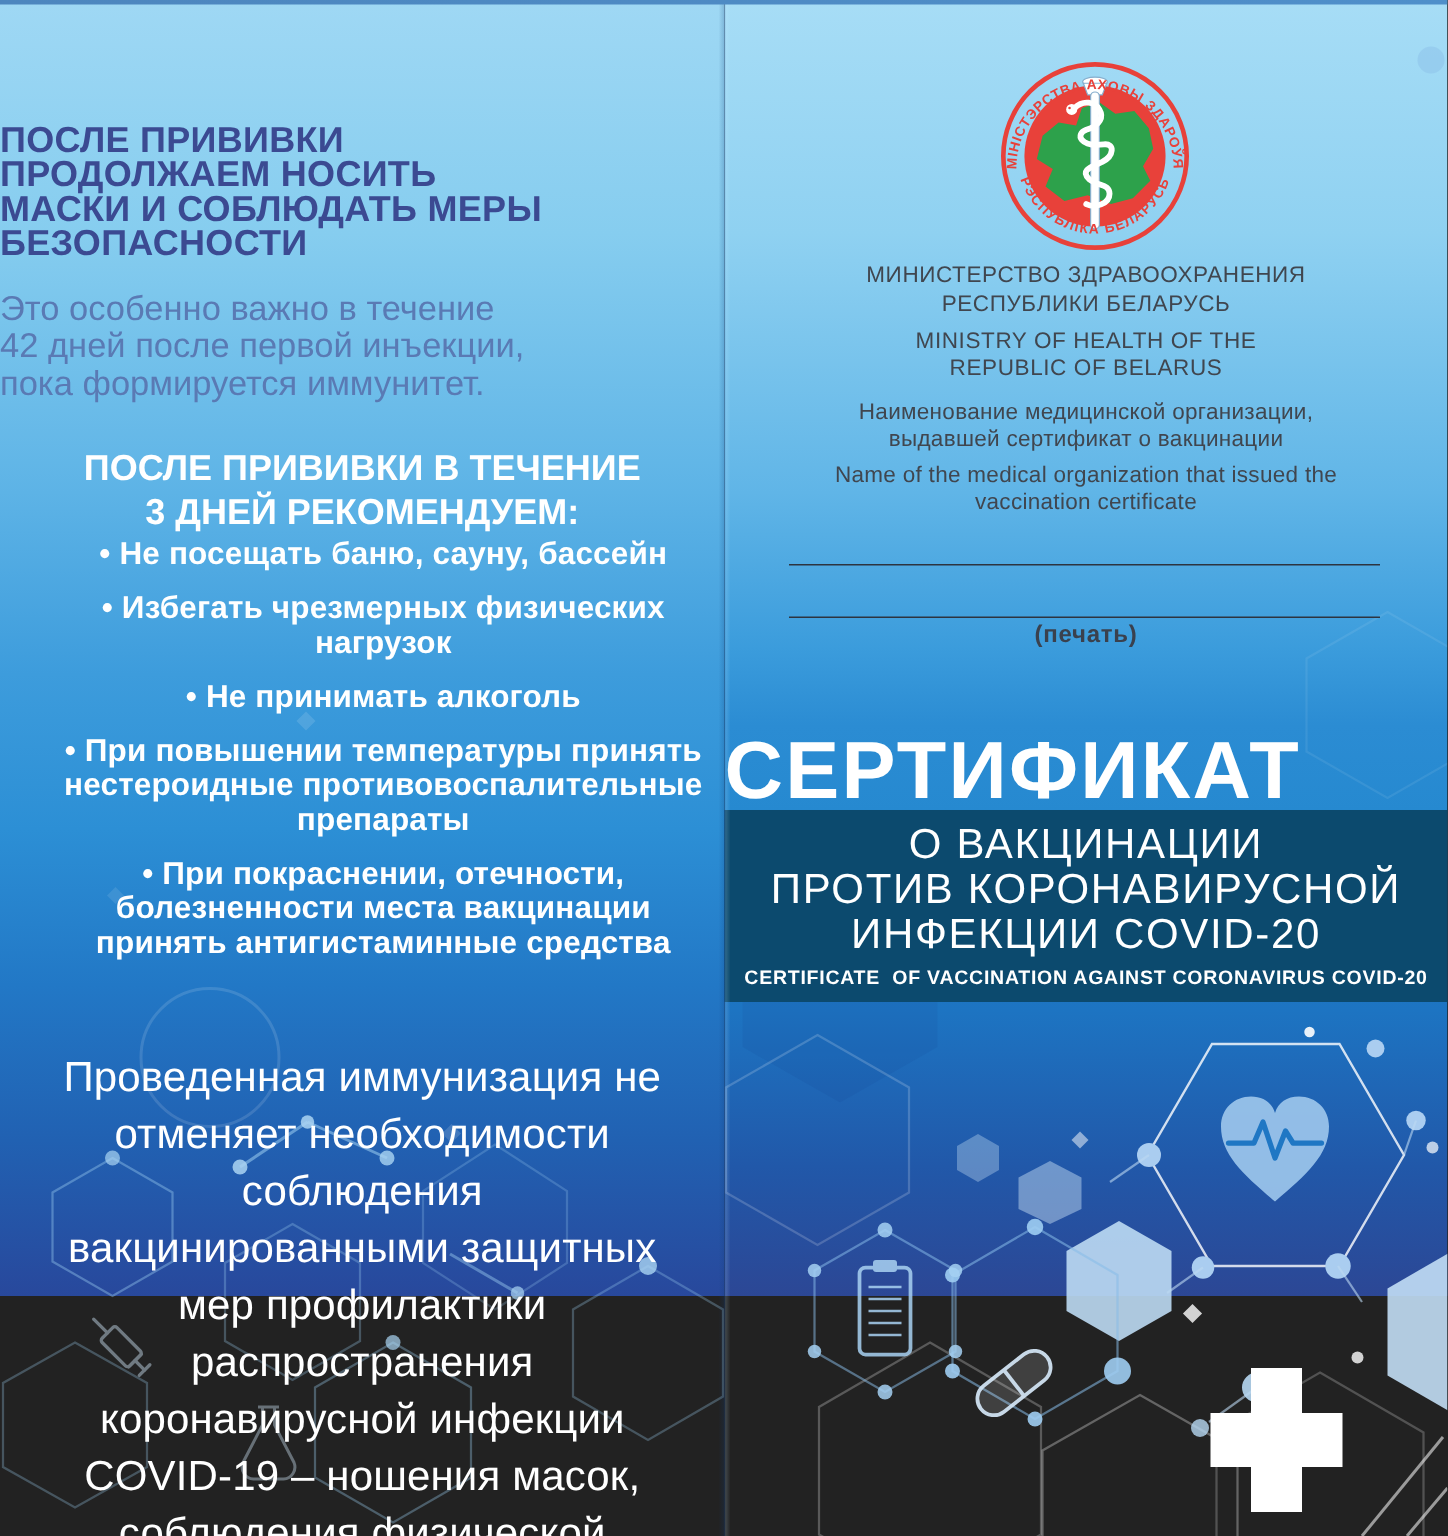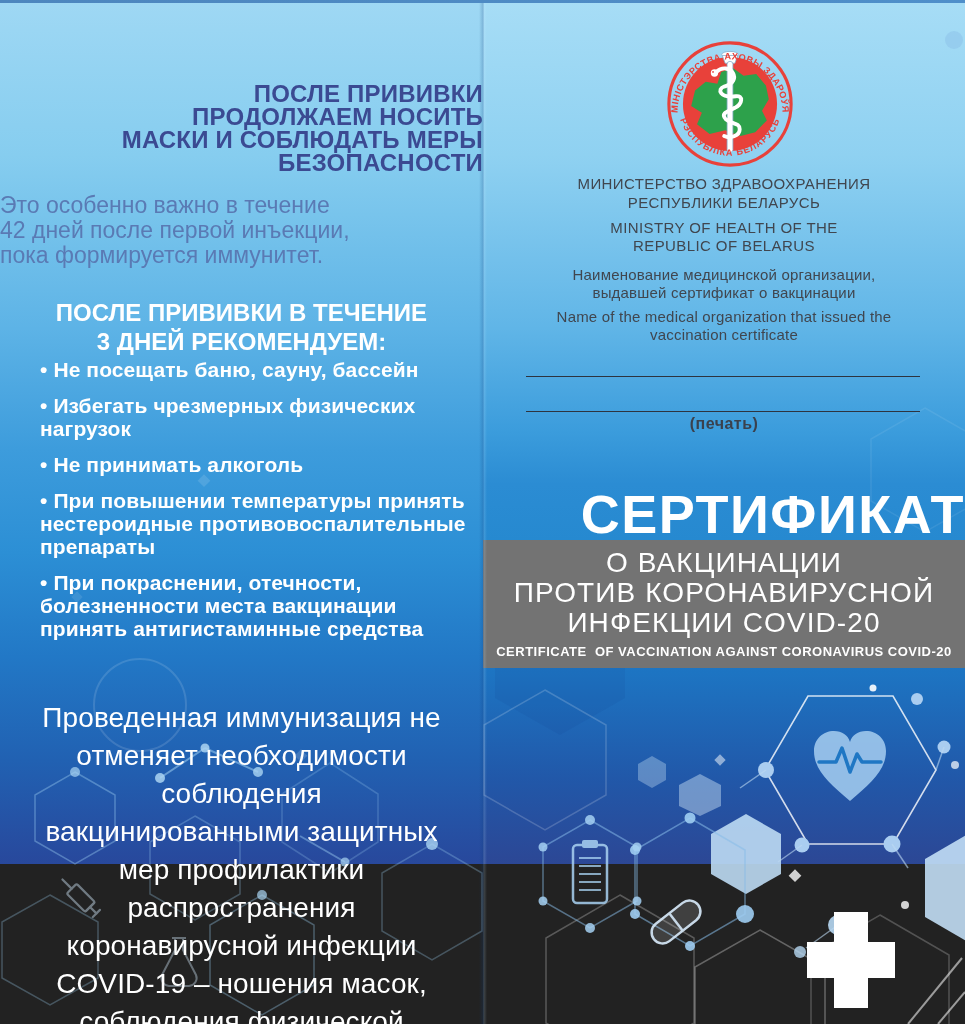--- a/index.html
+++ b/index.html
@@ -11,40 +11,40 @@
     background:linear-gradient(180deg,#9fd8f4 0%,#86cdef 18%,#5db3e6 38%,#3d9cdc 52%,#2c8fd5 64%,#2278c6 76%,#2161b2 88%,#28489c 100%);}
   .panel-right{left:483px;width:482px;
     background:linear-gradient(180deg,#a7ddf6 0%,#8fd1f1 18%,#60b5e7 38%,#3b9cdc 50%,#2b8cd3 56%,#2488cf 65%,#1a80c9 66%,#1d74c2 78%,#2158a9 90%,#2c4795 100%);}
   .top-strip{position:absolute;top:0;left:0;width:965px;height:3px;
     background:linear-gradient(90deg,#4d86be,#4f8fca);z-index:5;}
   .fold{position:absolute;top:0;left:479px;width:8px;height:1024px;z-index:3;
     background:linear-gradient(90deg,rgba(15,60,120,0) 0%,rgba(15,60,120,.20) 45%,rgba(25,70,135,.35) 52%,rgba(200,235,255,.18) 60%,rgba(200,235,255,0) 100%);}
   .deco{position:absolute;top:0;left:0;z-index:1;pointer-events:none;}
   
   .lp{position:absolute;z-index:2;left:0;width:483px;color:#fff;}
-  .lp-h1{top:82px;text-align:right;font-size:24px;line-height:23px;font-weight:700;color:#3b4a92;letter-spacing:.2px;}
+  .lp-h1{top:82px;text-align:left;font-size:24px;line-height:23px;font-weight:700;color:#3b4a92;letter-spacing:.2px;}
   .lp-intro{top:193px;font-size:23px;line-height:25px;font-weight:400;color:#5a7ab4;}
   .lp-h2{top:298px;text-align:center;font-size:24px;line-height:29px;font-weight:700;}
-  .lp-bullets{top:358px;padding:0 12px 0 40px;box-sizing:border-box;}
+  .lp-bullets{top:358px;padding:0 12px 0 40px;box-sizing:border-box;text-align:center;}
   .lp-bullets ul{list-style:none;margin:0;padding:0;}
   .lp-bullets li{font-size:21px;line-height:23px;font-weight:700;margin:0 0 13px 0;letter-spacing:.1px;}
   .lp-note{top:699px;left:40px;width:403px;text-align:center;font-size:28px;line-height:38px;font-weight:500;letter-spacing:.1px;}
   
   .rp{position:absolute;z-index:2;color:#40464f;}
   .rp-block{left:0;width:482px;text-align:center;letter-spacing:.4px;}
   .rp-ministry-ru{top:174px;font-size:15px;line-height:19px;}
   .rp-ministry-en{top:219px;font-size:15px;line-height:18px;}
   .rp-org-ru{top:266px;font-size:15px;line-height:18px;letter-spacing:.2px;}
   .rp-org-en{top:308px;font-size:15px;line-height:18px;letter-spacing:.2px;}
   .rp-line{left:43px;width:394px;height:0;border-top:1.5px solid #2d3440;}
   .rp-line1{top:376px;} .rp-line2{top:411px;}
   .rp-stamp{top:415px;font-size:16px;letter-spacing:.5px;color:#3a414e;font-weight:bold;}
-  .rp-title{top:483px;left:0;width:482px;text-align:right;color:#fff;
+  .rp-title{top:483px;left:0;width:482px;text-align:left;color:#fff;
     font-size:54px;font-weight:700;letter-spacing:1.5px;}
-  .rp-banner{top:540px;left:0;width:482px;height:128px;background:#737373;
+  .rp-banner{top:540px;left:0;width:482px;height:128px;background:#0c4a6e;
     box-sizing:border-box;padding-top:8px;text-align:center;color:#fff;}
   .rp-banner .bl{font-size:28px;line-height:30px;font-weight:400;letter-spacing:1.1px;}
   .rp-banner .ben{margin-top:6px;font-size:13px;font-weight:700;letter-spacing:.5px;white-space:pre-wrap;}
   .emblem{position:absolute;z-index:2;left:663px;top:39px;width:134px;height:130px;}
 </style>
 </head>
 <body>
 
 <div class="page">
 

